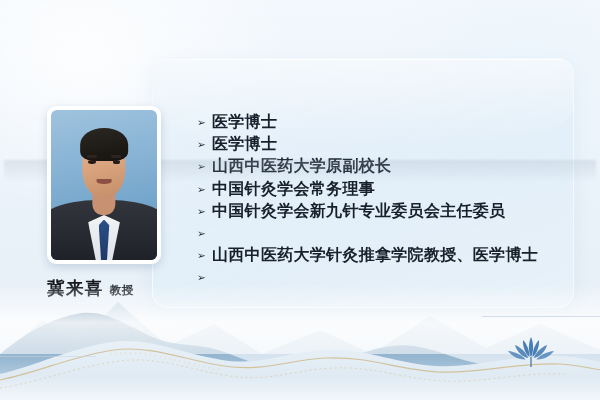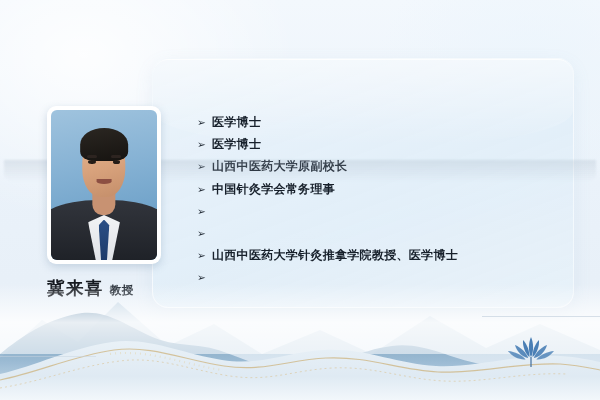--- a/index.html
+++ b/index.html
@@ -53,21 +53,21 @@
     white-space:nowrap;
   }
   .cred-bullet{
     width:15px;flex:0 0 15px;
     font-family:"DejaVu Sans",sans-serif;
     font-size:10.5px;color:#1f2833;
     line-height:22.2px;
   }
   .cred-text{
     font-family:"Liberation Serif","DejaVu Serif",serif;
-    font-size:12px;font-weight:700;color:#17202b;
+    font-size:16px;font-weight:700;color:#17202b;
     letter-spacing:.3px;line-height:22.2px;
   }
 
   
   #portrait-wrap{
     position:absolute;left:47px;top:106px;width:114px;height:158px;
   }
   #portrait-frame{
     position:absolute;inset:0;border-radius:9px;
     background:#ffffff;padding:4px;box-sizing:border-box;
@@ -182,20 +182,21 @@
       <li class="cred-item">
         <span class="cred-bullet">➢</span>
         <span class="cred-text">山西中医药大学原副校长</span>
       </li>
       <li class="cred-item">
         <span class="cred-bullet">➢</span>
         <span class="cred-text">中国针灸学会常务理事</span>
       </li>
       <li class="cred-item">
         <span class="cred-bullet">➢</span>
+        <span class="cred-text">中国针灸学会新九针专业委员会主任委员</span>
       </li>
       <li class="cred-item">
         <span class="cred-bullet">➢</span>
       </li>
       <li class="cred-item">
         <span class="cred-bullet">➢</span>
         <span class="cred-text">山西中医药大学针灸推拿学院教授、医学博士</span>
       </li>
       <li class="cred-item">
         <span class="cred-bullet">➢</span>

